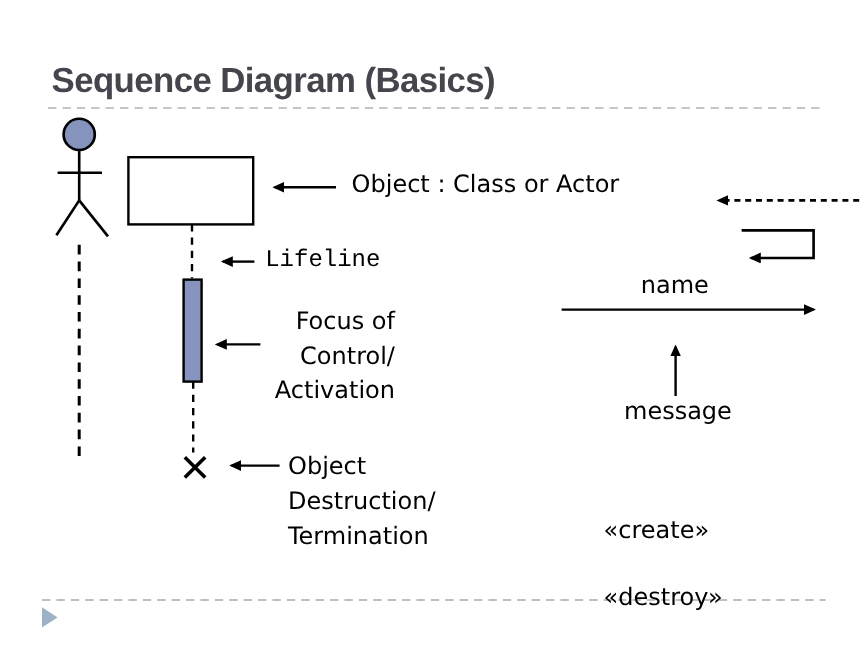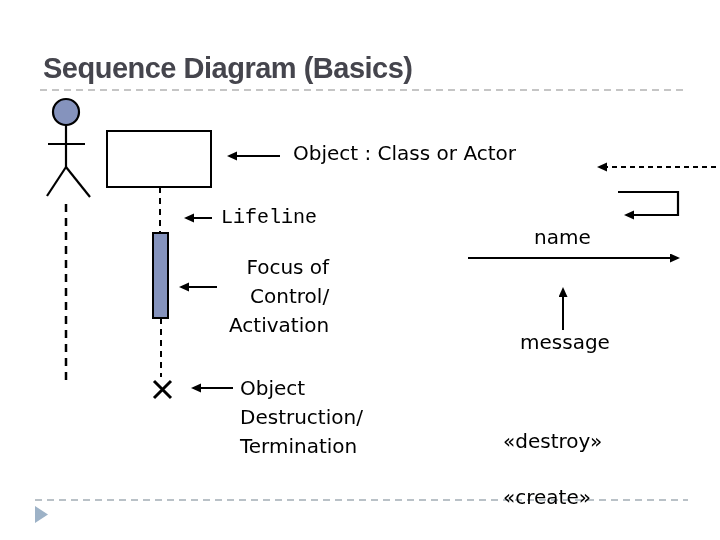--- a/index.html
+++ b/index.html
@@ -83,17 +83,17 @@
   <div class="label lbl-lifeline">Lifeline</div>
   <div class="label lbl-focus">Focus of
 Control/
 Activation</div>
   <div class="label lbl-destruction">Object
 Destruction/
 Termination</div>
   <div class="label lbl-name">name</div>
   <div class="label lbl-message">message</div>
   <div class="label lbl-stereotypes">
+    <div>«create»</div>
     <div>«destroy»</div>
-    <div>«create»</div>
   </div>
 
 </div>
 
 </body></html>

